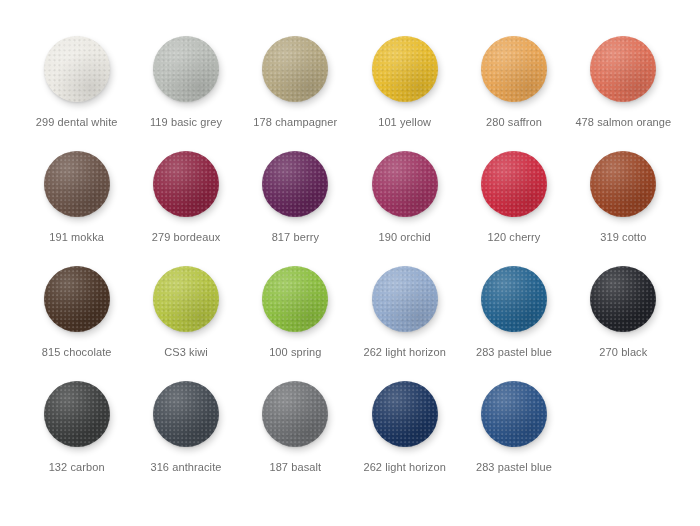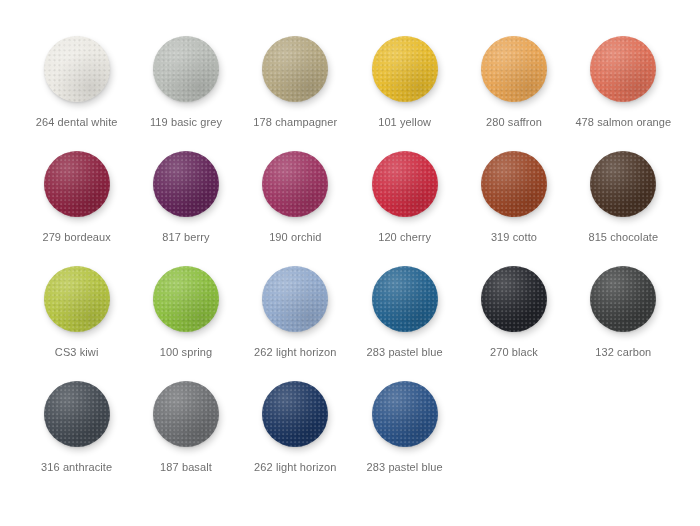--- a/index.html
+++ b/index.html
@@ -100,21 +100,21 @@
 </style>
 </head>
 <body>
 
 <div id="swatch-sheet">
   <div class="swatch-grid" style="color: rgb(111, 111, 111);">
       <div class="swatch-cell">
         <div class="swatch-disc-wrap">
           <div class="swatch-disc" style="background-color: rgb(236, 234, 228);"></div>
         </div>
-        <div class="swatch-label">264 dental white</div>
+        <div class="swatch-label">299 dental white</div>
       </div>
       <div class="swatch-cell">
         <div class="swatch-disc-wrap">
           <div class="swatch-disc" style="background-color: rgb(185, 189, 184);"></div>
         </div>
         <div class="swatch-label">119 basic grey</div>
       </div>
       <div class="swatch-cell">
         <div class="swatch-disc-wrap">
           <div class="swatch-disc" style="background-color: rgb(181, 168, 130);"></div>
@@ -131,20 +131,26 @@
         <div class="swatch-disc-wrap">
           <div class="swatch-disc" style="background-color: rgb(233, 165, 84);"></div>
         </div>
         <div class="swatch-label">280 saffron</div>
       </div>
       <div class="swatch-cell">
         <div class="swatch-disc-wrap">
           <div class="swatch-disc" style="background-color: rgb(223, 112, 88);"></div>
         </div>
         <div class="swatch-label">478 salmon orange</div>
+      </div>
+      <div class="swatch-cell">
+        <div class="swatch-disc-wrap">
+          <div class="swatch-disc" style="background-color: rgb(107, 84, 73);"></div>
+        </div>
+        <div class="swatch-label">191 mokka</div>
       </div>
       <div class="swatch-cell">
         <div class="swatch-disc-wrap">
           <div class="swatch-disc" style="background-color: rgb(142, 36, 66);"></div>
         </div>
         <div class="swatch-label">279 bordeaux</div>
       </div>
       <div class="swatch-cell">
         <div class="swatch-disc-wrap">
           <div class="swatch-disc" style="background-color: rgb(100, 38, 90);"></div>

